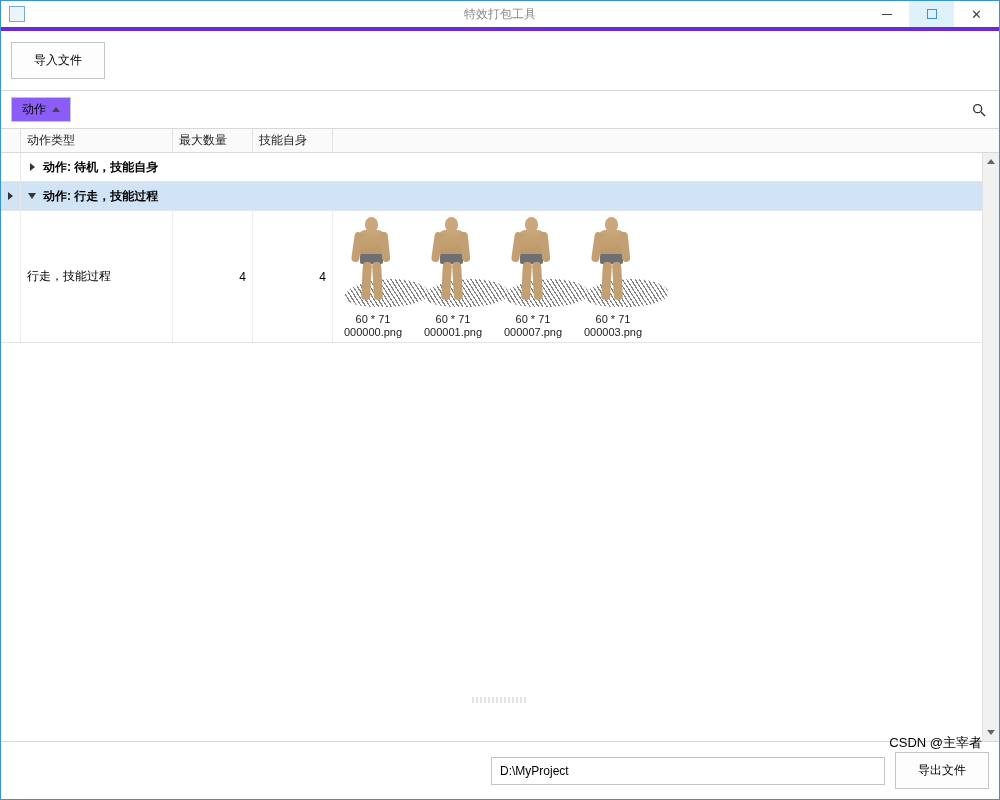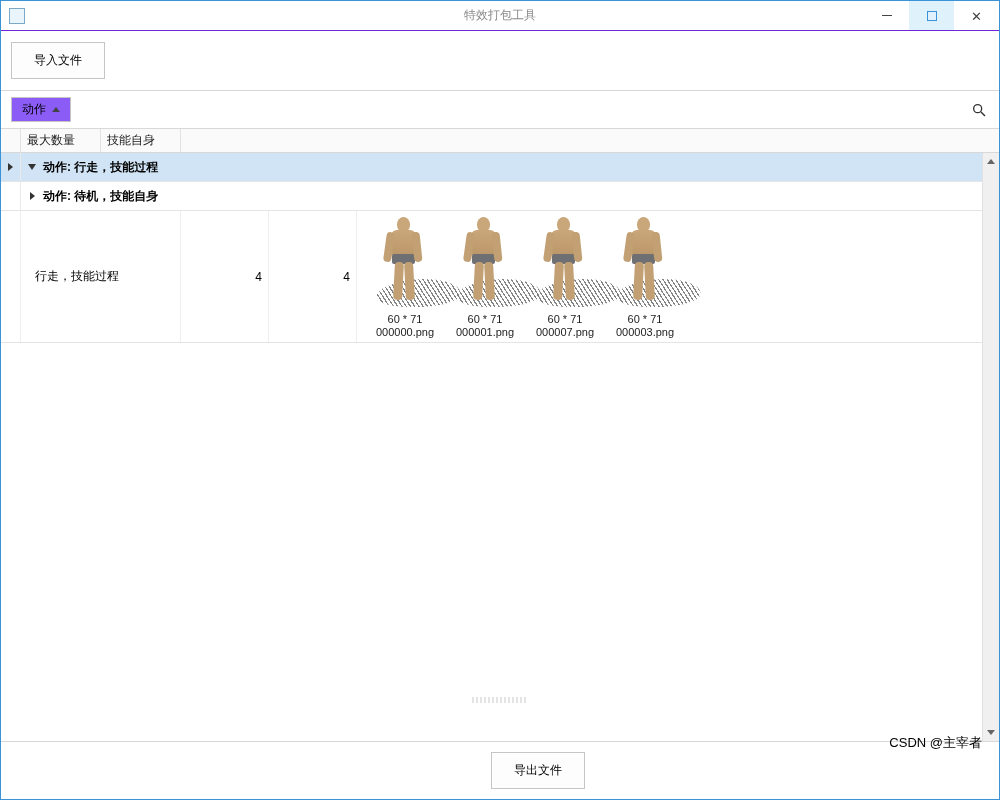--- a/index.html
+++ b/index.html
@@ -13,21 +13,21 @@
       border: 1px solid #3a93d6;
       display: flex;
       flex-direction: column;
     }
     
     .title-bar {
       height: 30px;
       display: flex;
       align-items: center;
       background: #fff;
-      border-bottom: 1px solid #6d28d9;
+      border-bottom: 4px solid #6d28d9;
       position: relative;
     }
     .title-bar .app-icon {
       width: 16px; height: 16px;
       margin-left: 8px;
       border: 1px solid #7aa8c7;
       background: #eaf4fb;
     }
     .title-bar .title {
       position: absolute;
@@ -151,21 +151,20 @@
     .tri-down2 {
       width: 0; height: 0;
       border-left: 4px solid transparent;
       border-right: 4px solid transparent;
       border-top: 6px solid #333;
     }
     .data-row {
       display: flex;
       border-bottom: 1px solid #e4e4e4;
       min-height: 120px;
-      gap: 8px;
     }
     .dcell {
       border-right: 1px solid #eee;
       padding: 4px 6px;
       display: flex;
       align-items: center;
     }
     .dcell.right { justify-content: flex-end; }
     .thumbs {
       display: flex;
@@ -287,42 +286,43 @@
     <svg viewBox="0 0 24 24">
       <circle cx="10" cy="10" r="6" fill="none" stroke="#333" stroke-width="2"></circle>
       <line x1="15" y1="15" x2="21" y2="21" stroke="#333" stroke-width="2"></line>
     </svg>
   </div>
 </div>
 
 <div class="table-area">
   <div class="table-header">
     <div class="col-expander"></div>
+    <div class="hcell col-type">动作类型</div>
     <div class="hcell col-max">最大数量</div>
     <div class="hcell col-actual">技能自身</div>
   </div>
 
   <div class="table-body">
-
-    <div class="group-row selected">
-      <div class="spacer" style="display:flex;align-items:center;justify-content:center;">
-          <span class="tri-right"></span>
-        </div>
-      <div class="indent">
-          <span class="tri-down2" style="transform:none;"></span>
-        </div>
-      <div>动作: 行走，技能过程</div>
-    </div>
 
     <div class="group-row">
       <div class="spacer"></div>
       <div class="indent">
           <span class="tri-right"></span>
         </div>
       <div>动作: 待机，技能自身</div>
+    </div>
+
+    <div class="group-row selected">
+      <div class="spacer" style="display:flex;align-items:center;justify-content:center;">
+          <span class="tri-right"></span>
+        </div>
+      <div class="indent">
+          <span class="tri-down2" style="transform:none;"></span>
+        </div>
+      <div>动作: 行走，技能过程</div>
     </div>
 
     <div class="data-row">
       <div class="col-expander" style="border-right:1px solid #eee;"></div>
       <div class="dcell col-type">行走，技能过程</div>
       <div class="dcell col-max right">4</div>
       <div class="dcell col-actual right">4</div>
       <div class="col-img thumbs">
         <div class="thumb">
           <div class="fig">
@@ -400,16 +400,17 @@
     <div class="arrow down">
         <span></span>
       </div>
   </div>
 
   <div class="drag-handle"></div>
 </div>
 
 <div class="footer">
   <div class="spacer-left"></div>
+  <input class="path-input" value="D:\MyProject" style="">
   <div class="btn">导出文件</div>
 </div>
 
 <div class="watermark">CSDN @主宰者</div>
 
 </body></html>

